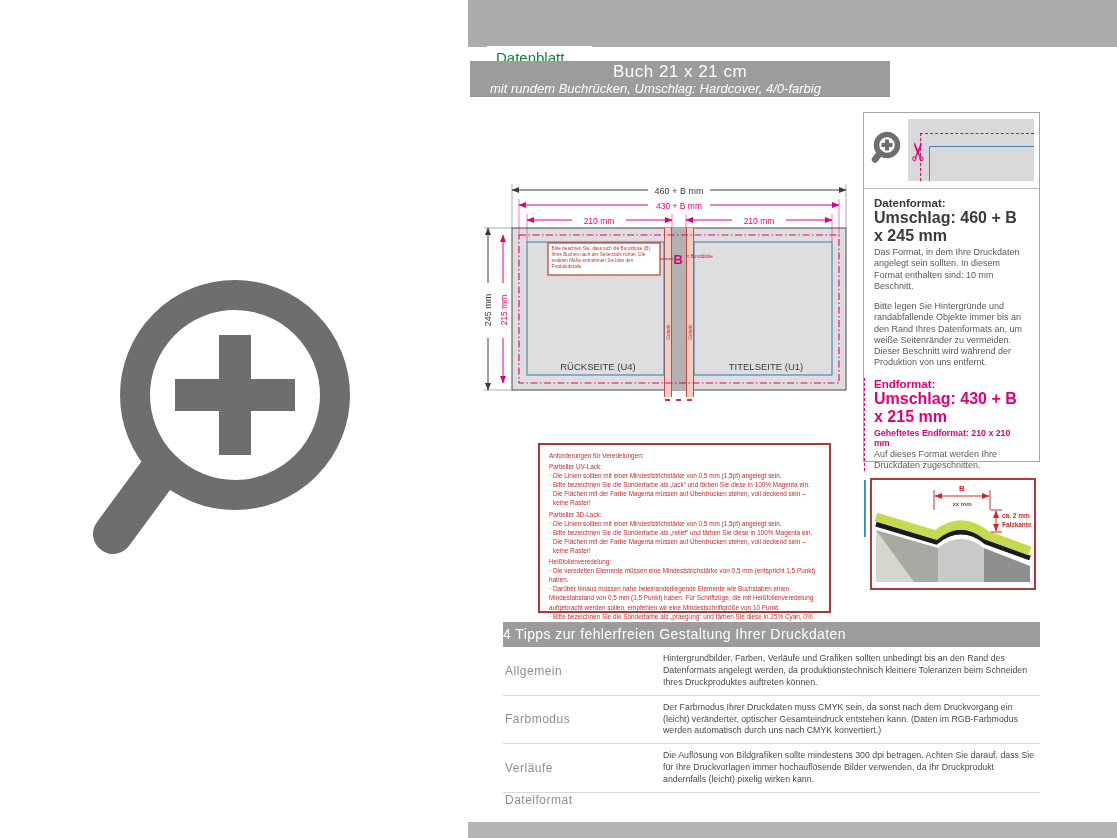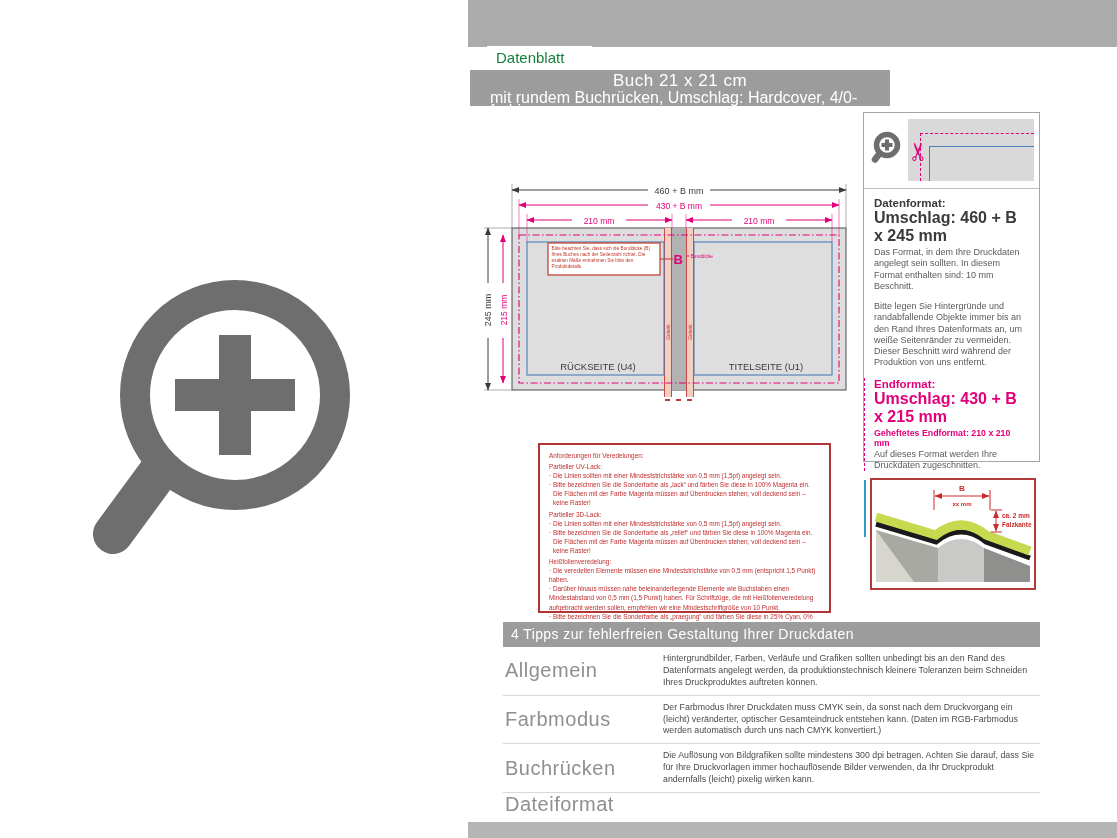--- a/index.html
+++ b/index.html
@@ -10,23 +10,23 @@
   
   #big-zoom { position:absolute; left:88px; top:262px; width:290px; height:305px; }
 
   
   .top-band    { position:absolute; left:468px; top:0;     width:649px; height:47px; background:#ababab; }
   .bottom-band { position:absolute; left:468px; top:822px; width:649px; height:16px; background:#b5b5b5; }
 
   
   .tab { position:absolute; left:487px; top:46px; width:105px; height:23px; background:#fff;
          color:#15803d; font-size:15px; line-height:23px; padding-left:9px; }
-  .banner { position:absolute; left:470px; top:70px; width:420px; height:36px; background:#9c9c9c; color:#fff; }
+  .banner { position:absolute; left:470px; top:61px; width:420px; height:36px; background:#9c9c9c; color:#fff; }
   .banner .t { text-align:center; font-size:17px; line-height:21px; letter-spacing:.5px; }
-  .banner .s { font-size:16px; line-height:13px; padding-left:20px; }
+  .banner .s { font-size:13px; line-height:13px; padding-left:20px;font-style:italic; }
 
   
   #diagram { position:absolute; left:480px; top:178px; width:380px; height:232px; }
   svg text { font-family:"Liberation Sans", sans-serif; }
   .dimk { fill:#3c3c3c; font-size:9px; }
   .dimm { fill:#e2007a; font-size:8.5px; }
   .panel-lbl { fill:#3a3a3a; font-size:9.5px; }
   .note-t { fill:#c0392b; font-size:4.7px; }
   .hinge-t { fill:#c23b3b; font-size:5px; }
 
@@ -56,25 +56,25 @@
   .mag   { color:#e2007a !important; }
   .blu   { color:#2e9bce !important; }
   .sb-sub{ font-size:8.8px; font-weight:bold; color:#e2007a; margin-bottom:1px; }
 
   
   .figure-box { position:absolute; left:870px; top:478px; width:166px; height:112px; background:#fff; border:2px solid #b03a3a; }
   .fig-red { fill:#cc2a2a; font-weight:bold; }
 
   
   .tips-header { position:absolute; left:503px; top:622px; width:537px; height:25px; background:#9c9c9c;
-                 color:#fff; font-size:14px; line-height:25px; padding-left:8px; letter-spacing:.4px; }
+                 color:#fff; font-size:14px; line-height:25px; padding-left:0; letter-spacing:.4px; }
   .tips-rows { position:absolute; left:503px; top:647px; width:537px; }
   .tip-row { display:flex; border-bottom:1px solid #d8d8d8; }
   .tip-row.last { border-bottom:none; }
-  .tip-label { width:160px; color:#8f8f8f; font-size:20px; letter-spacing:.5px; display:flex; align-items:center; padding-left:2px; }
+  .tip-label { width:160px; color:#8f8f8f; font-size:12px; letter-spacing:.5px; display:flex; align-items:center; padding-left:2px; }
   .tip-text { flex:1; font-size:8.8px; color:#4a4a4a; line-height:1.35; padding:6px 2px 6px 0; display:flex; align-items:center; }
 </style>
 </head>
 <body>
 
 <div id="stage">
 
   <svg id="big-zoom" viewBox="0 0 290 305">
     <circle cx="147" cy="133" r="100" fill="none" stroke="#6e6e6e" stroke-width="30"></circle>
     <rect x="87" y="117" width="120" height="32" fill="#6e6e6e"></rect>
@@ -273,21 +273,21 @@
   <div class="tips-rows">
     <div class="tip-row">
       <div class="tip-label">Allgemein</div>
       <div class="tip-text">Hintergrundbilder, Farben, Verläufe und Grafiken sollten unbedingt bis an den Rand des Datenformats angelegt werden, da produktionstechnisch kleinere Toleranzen beim Schneiden Ihres Druckproduktes auftreten können.</div>
     </div>
     <div class="tip-row">
       <div class="tip-label">Farbmodus</div>
       <div class="tip-text">Der Farbmodus Ihrer Druckdaten muss CMYK sein, da sonst nach dem Druckvorgang ein (leicht) veränderter, optischer Gesamteindruck entstehen kann. (Daten im RGB-Farbmodus werden automatisch durch uns nach CMYK konvertiert.)</div>
     </div>
     <div class="tip-row">
-      <div class="tip-label">Buchrücken</div>
+      <div class="tip-label">Verläufe</div>
       <div class="tip-text">Die Auflösung von Bildgrafiken sollte mindestens 300 dpi betragen. Achten Sie darauf, dass Sie für Ihre Druckvorlagen immer hochauflösende Bilder verwenden, da Ihr Druckprodukt andernfalls (leicht) pixelig wirken kann.</div>
     </div>
     <div class="tip-row last">
       <div class="tip-label">Dateiformat</div>
     </div>
   </div>
 
 </div>
 
 </body></html>

